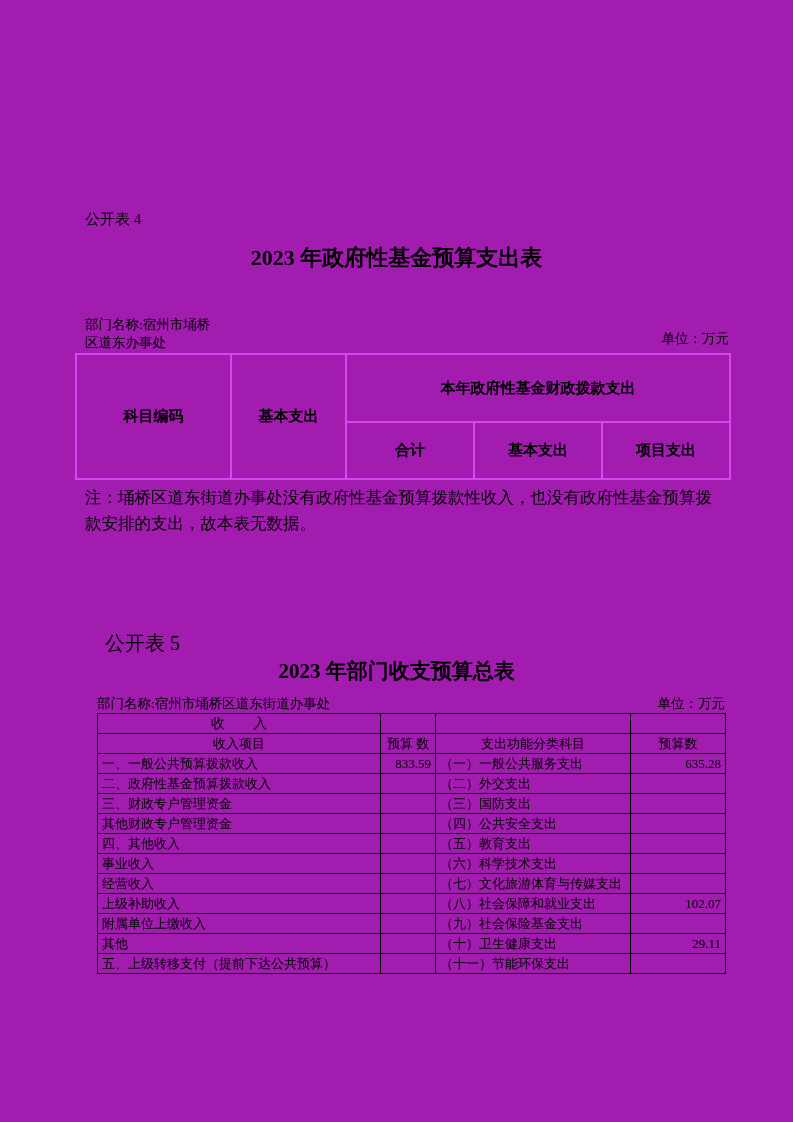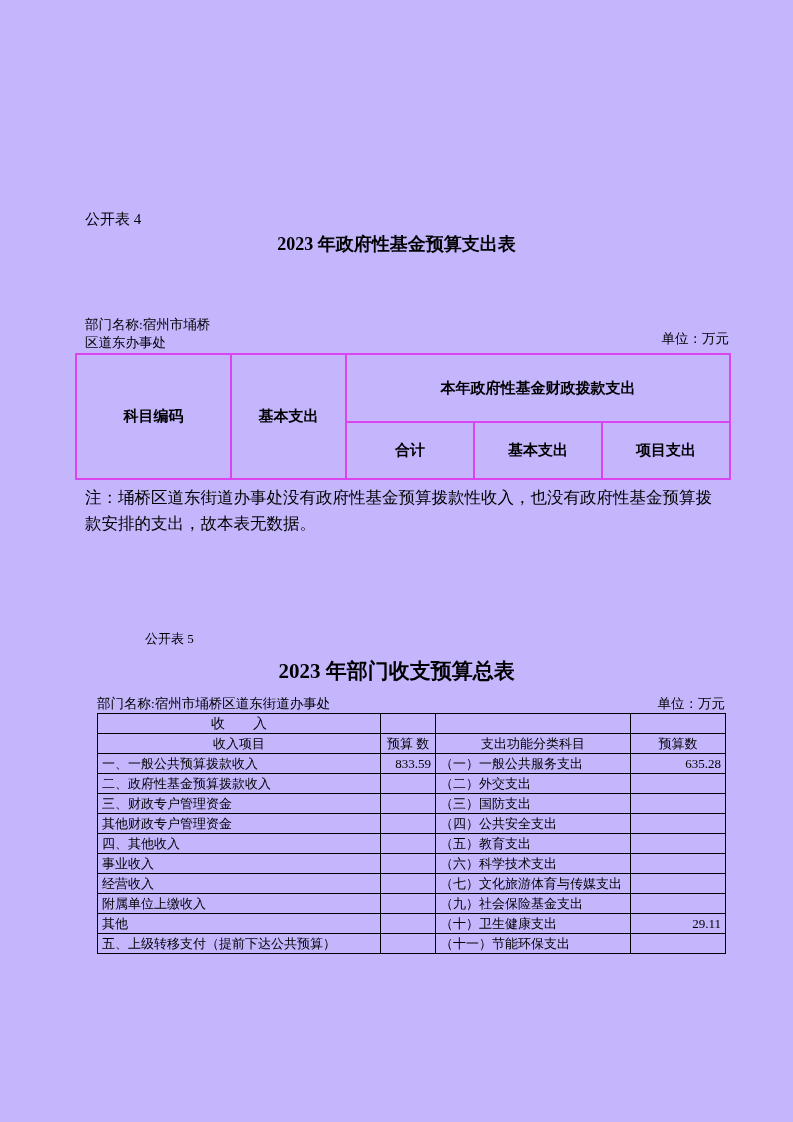--- a/index.html
+++ b/index.html
@@ -5,39 +5,39 @@
   html, body {
     margin: 0;
     padding: 0;
     background: #e8e8e8;
   }
   .page {
     position: relative;
     width: 793px;
     height: 1122px;
     margin: 0 auto;
-    background: #c4b5fd;
+    background: #a21caf;
     font-family: "Liberation Serif", "DejaVu Serif", serif;
     color: #000000;
     overflow: hidden;
   }
   
   .s1-label {
     position: absolute;
     left: 85px;
     top: 210px;
     font-size: 15px;
   }
   .s1-title {
     position: absolute;
     left: 0; right: 0;
-    top: 232px;
+    top: 243px;
     margin: 0;
     text-align: center;
-    font-size: 18px;
+    font-size: 22px;
     font-weight: bold;
   }
   .s1-dept {
     position: absolute;
     left: 85px;
     top: 316px;
     width: 126px;
     font-size: 13.5px;
     line-height: 1.35;
     overflow-wrap: break-word;
@@ -72,22 +72,21 @@
     top: 485px;
     width: 642px;
     font-size: 16.5px;
     line-height: 1.55;
   }
   
   .s2-label {
     position: absolute;
     left: 105px;
     top: 630px;
-    font-size: 13px;
-    margin-left: 40px;
+    font-size: 20px;
   }
   .s2-title {
     position: absolute;
     left: 0; right: 0;
     top: 657px;
     margin: 0;
     text-align: center;
     font-size: 21px;
     font-weight: bold;
   }
@@ -231,20 +230,26 @@
           <td class="td-expense">（六）科学技术支出</td>
           <td class="td-num"></td>
         </tr>
         <tr>
           <td class="td-income indent">经营收入</td>
           <td class="td-num"></td>
           <td class="td-expense">（七）文化旅游体育与传媒支出</td>
           <td class="td-num"></td>
         </tr>
         <tr>
+          <td class="td-income indent">上级补助收入</td>
+          <td class="td-num"></td>
+          <td class="td-expense">（八）社会保障和就业支出</td>
+          <td class="td-num">102.07</td>
+        </tr>
+        <tr>
           <td class="td-income indent">附属单位上缴收入</td>
           <td class="td-num"></td>
           <td class="td-expense">（九）社会保险基金支出</td>
           <td class="td-num"></td>
         </tr>
         <tr>
           <td class="td-income indent">其他</td>
           <td class="td-num"></td>
           <td class="td-expense">（十）卫生健康支出</td>
           <td class="td-num">29.11</td>

